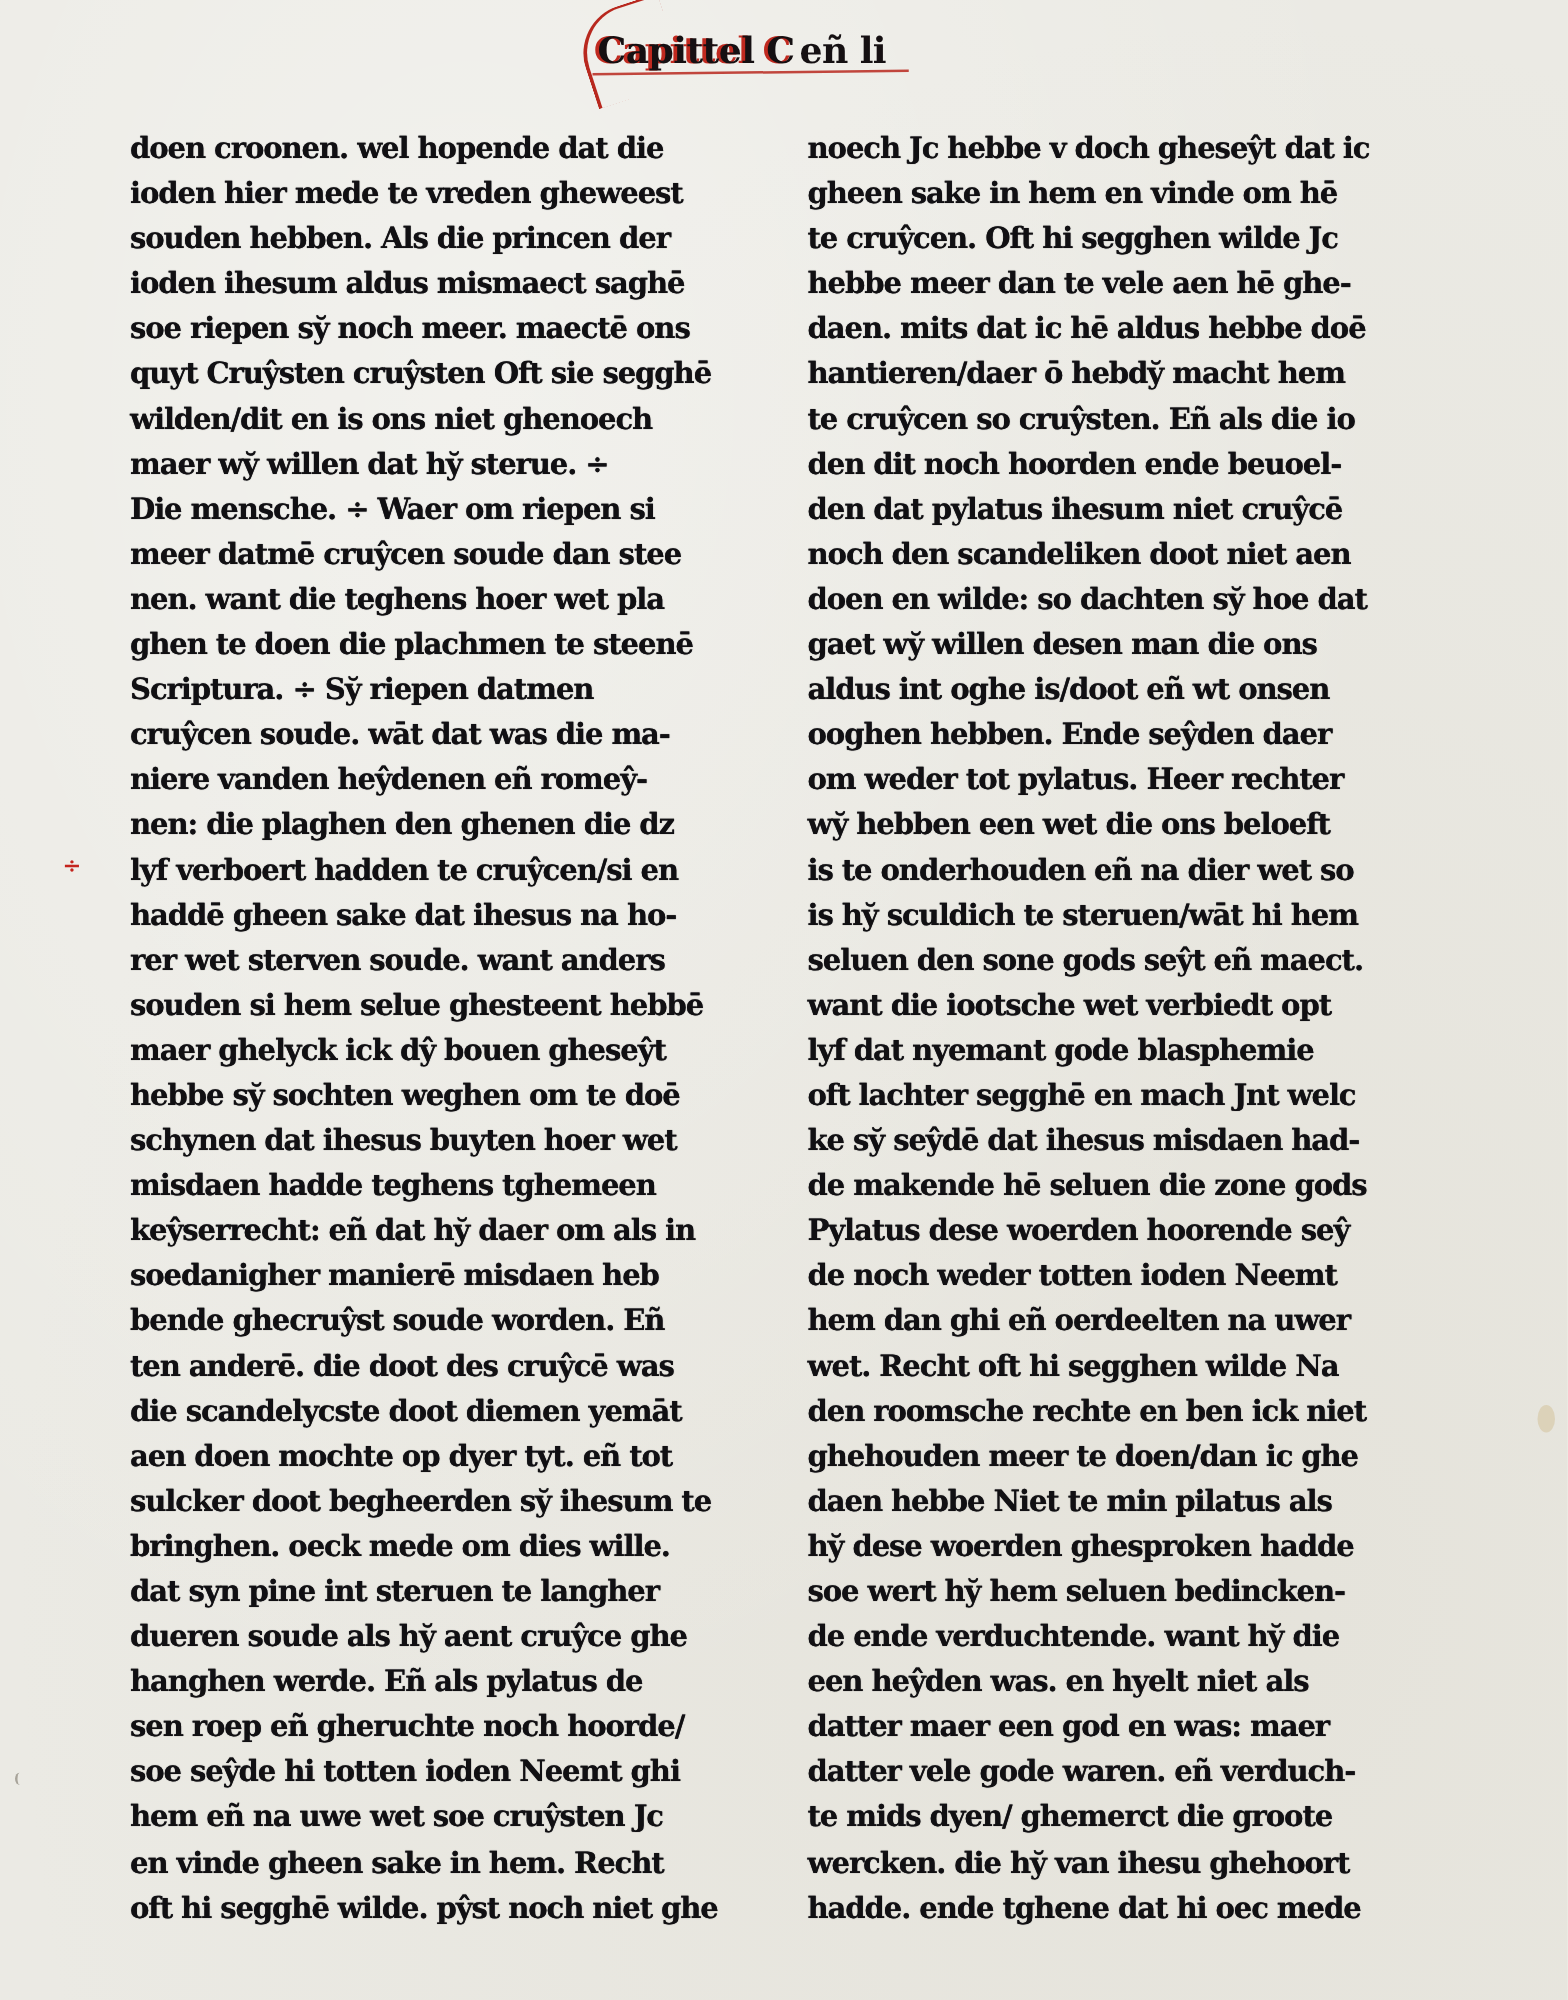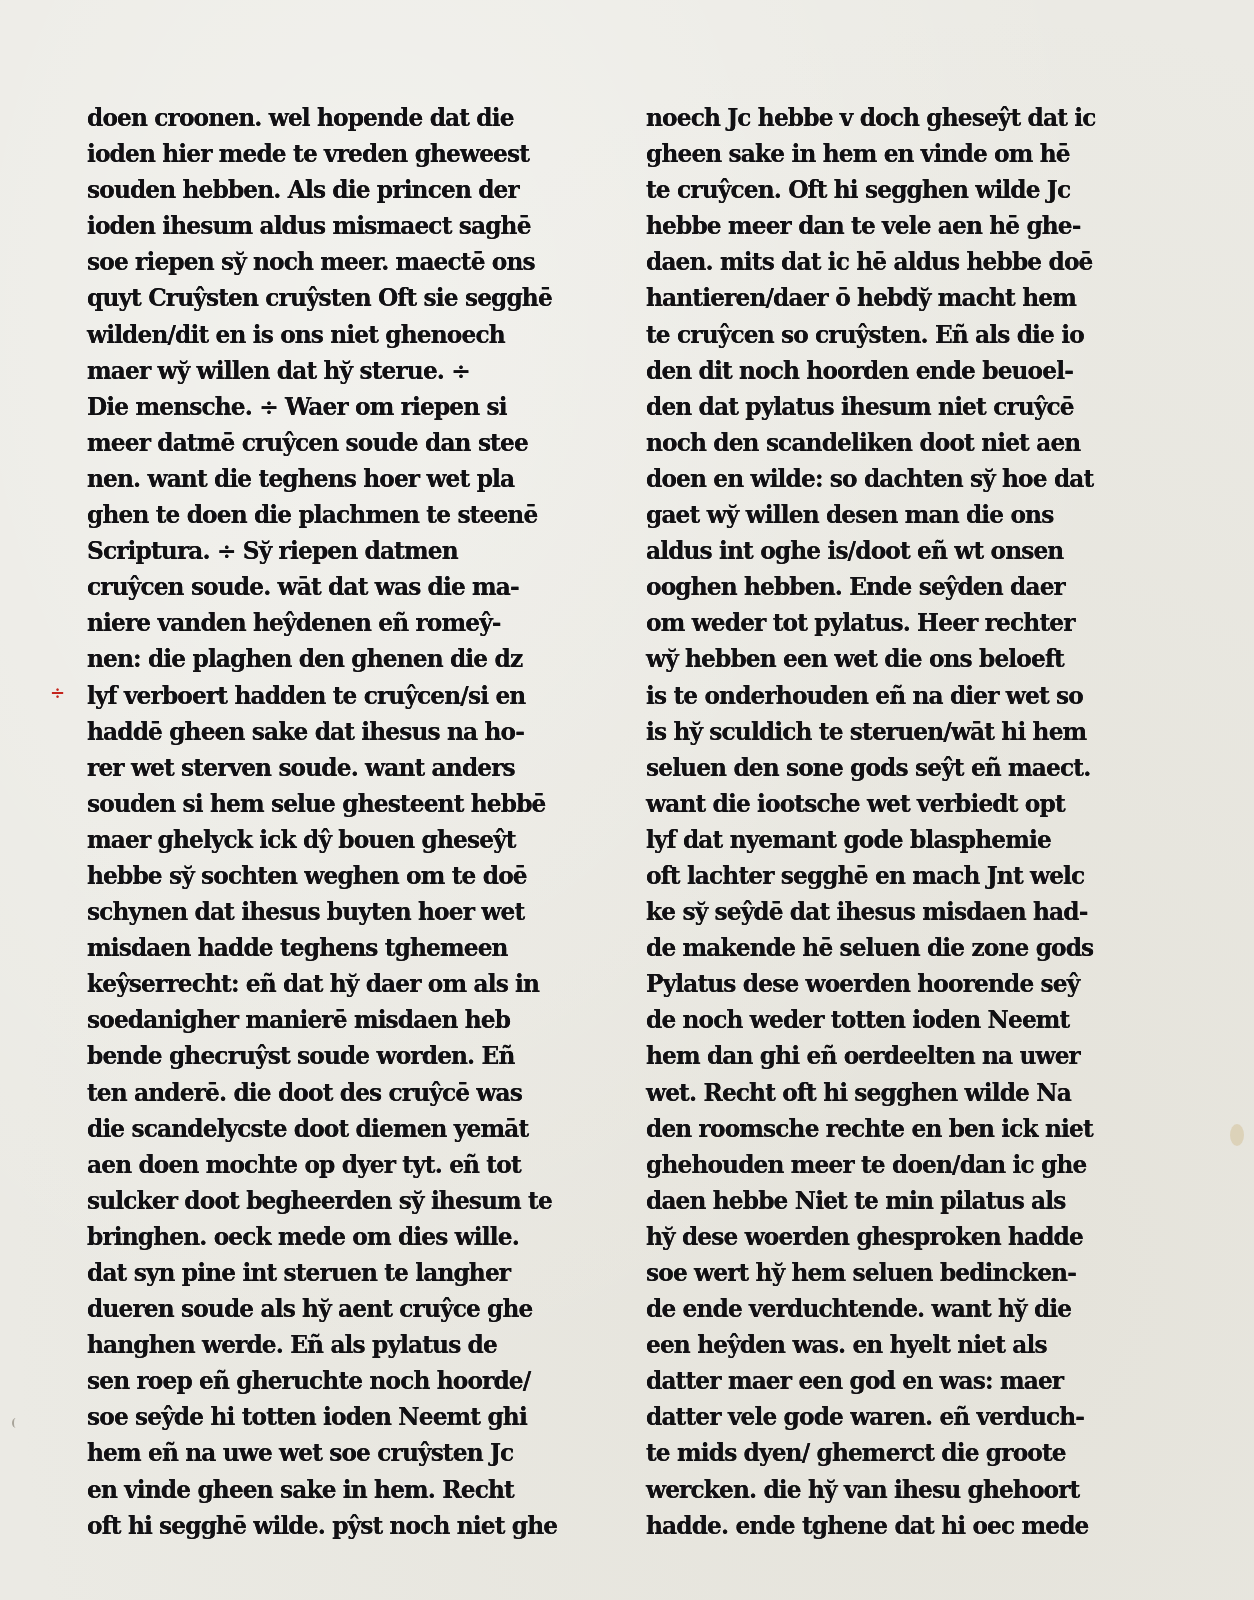--- a/index.html
+++ b/index.html
@@ -61,21 +61,21 @@
   .running-head .cap {
     color: #151012;
     text-shadow: -3px 0 0 #c0291f;
   }
   .running-head span { position: relative; }
   .column {
     position: absolute;
     top: 100px;
     width: 480px;
   }
-  .col-left { left: 87px; }
+  .col-left { left: 104px; }
   .col-right { left: 646px; }
   .line {
     height: 36.1px;
     line-height: 36.1px;
     font-family: "DejaVu Serif", serif;
     font-weight: bold;
     font-size: 23.5px;
     color: #111013;
     white-space: nowrap;
     letter-spacing: -0.9px;
@@ -108,20 +108,26 @@
     height: 10px;
     border-radius: 50%;
     border-left: 2px solid #a8a49a;
   }
 </style>
 </head>
 <body>
 
 <div class="page">
 
+  <div class="running-head">
+    <div class="rubric-stroke"></div>
+    <span class="cap">Capittel C</span>
+    <span style="margin-left:4px;">eñ li</span>
+    <div class="underline"></div>
+  </div>
 
   <div class="margin-mark">÷</div>
 
   <div class="column col-left" id="col-left">
       <div class="line" style="transform: scaleX(0.991667);">doen croonen. wel hopende dat die</div>
       <div class="line" style="transform: scaleX(0.991667);">ioden hier mede te vreden gheweest</div>
       <div class="line" style="transform: scaleX(0.991667);">souden hebben. Als die princen der</div>
       <div class="line" style="transform: scaleX(0.991667);">ioden ihesum aldus mismaect saghē</div>
       <div class="line" style="transform: scaleX(0.991667);">soe riepen sy̆ noch meer. maectē ons</div>
       <div class="line" style="transform: scaleX(0.991667);">quyt Cruŷsten cruŷsten Oft sie segghē</div>

